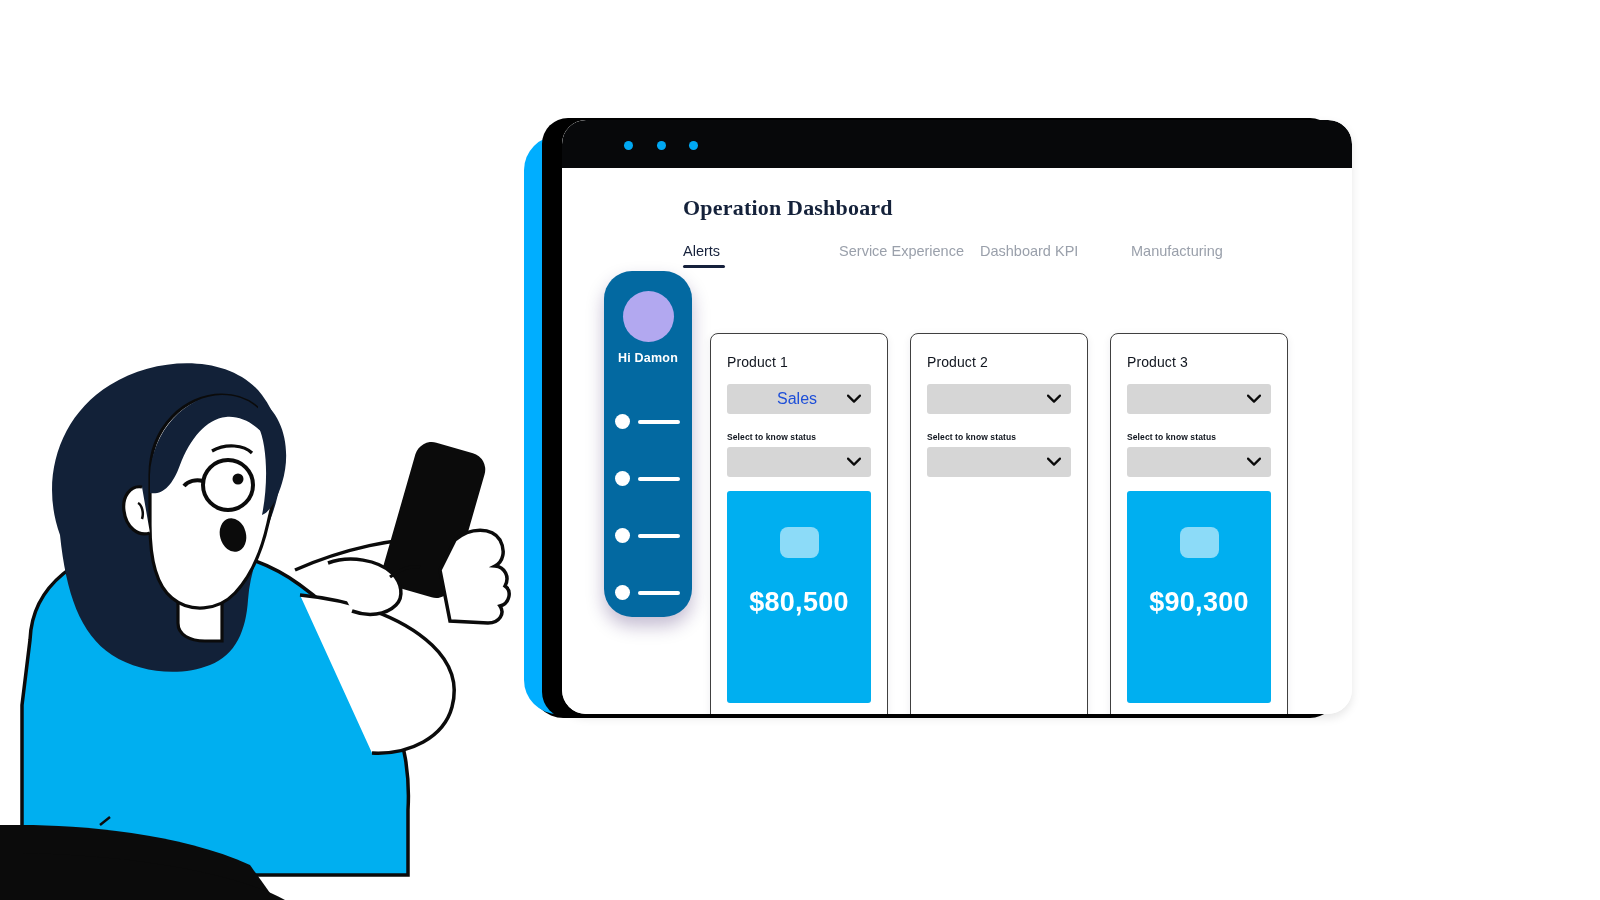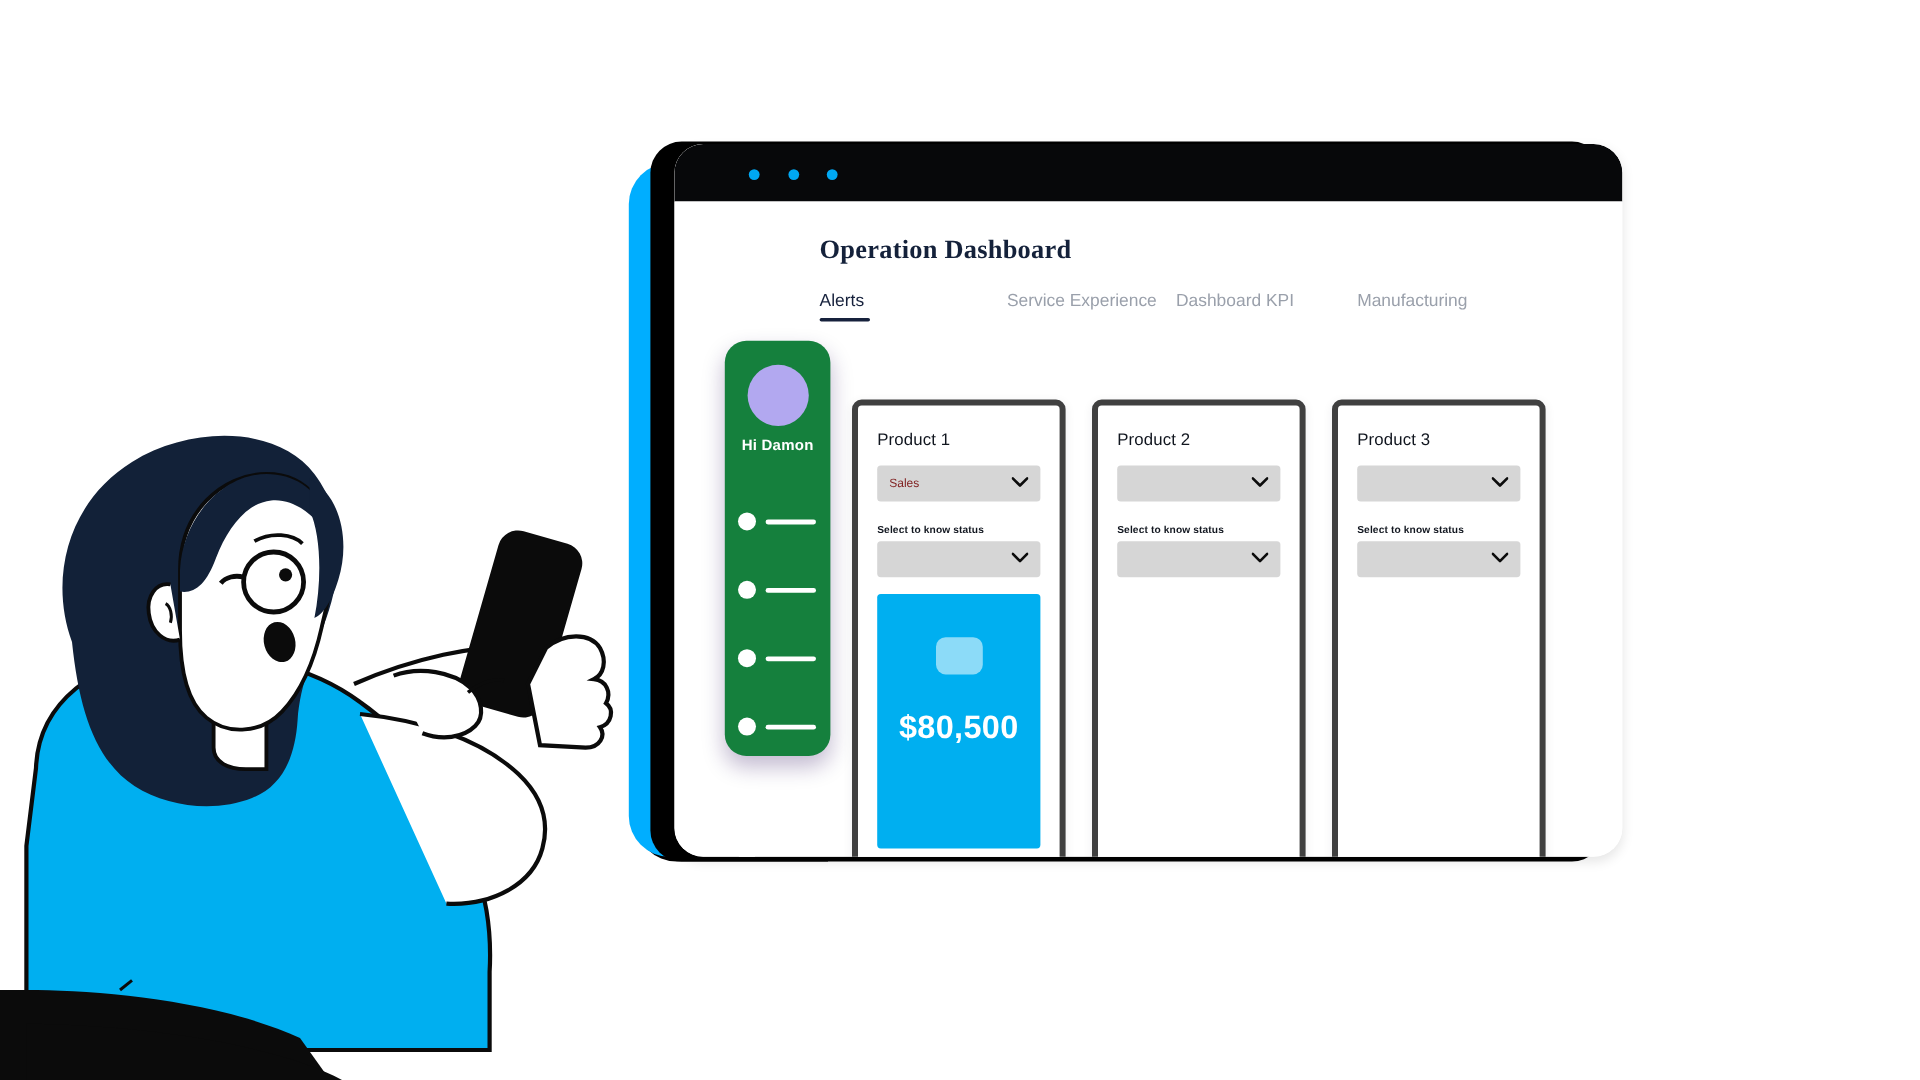--- a/index.html
+++ b/index.html
@@ -60,22 +60,22 @@
   .tab.t1 { width:175px;text-align:right; }
   .tab.t2 { width:135px; }
   .tab.active { color:#16213C; font-weight:400; }
   .tab.active:after {
     content:""; position:absolute; left:0; bottom:0; width:42px; height:3px;
     background:#16213C; border-radius:2px;
   }
 
   
   .sidebar {
-    position:absolute; left:42px; top:116px; width:88px; height:346px;
-    background:#15803d; border-radius:18px;
+    position:absolute; left:42px; top:103px; width:88px; height:346px;
+    background:#0369a1; border-radius:28px;
     box-shadow: 0 9px 18px rgba(40,10,90,.28);
   }
   .avatar {
     position:absolute; left:19px; top:20px; width:51px; height:51px;
     border-radius:50%; background:#B2A8F0;
   }
   .greeting {
     position:absolute; left:0; top:80px; width:88px; text-align:center;
     color:#fff; font-size:12.5px; font-weight:700; letter-spacing:.2px;
   }
@@ -84,30 +84,30 @@
   .nav-dot { width:15px; height:15px; border-radius:50%; background:#fff; flex:0 0 auto; }
   .nav-bar { width:42px; height:4px; border-radius:3px; background:#fff; }
   .nav-item.n0 { top:143px; } .nav-item.n1 { top:200px; }
   .nav-item.n2 { top:257px; } .nav-item.n3 { top:314px; }
   .nav-item.n4 { top:419px; }
 
   
   .cards { position:absolute; left:148px; top:165px; display:flex; gap:22px; }
   .card {
     width:178px; height:396px; background:#fff;
-    border:5px solid #404040; border-radius:8px;
+    border:1px solid #404040; border-radius:8px;
     box-shadow: 0 2px 9px rgba(24,30,60,.07);
     padding:20px 16px 0 16px; position:relative;
   }
   .card-title { font-size:14px; color:#11161F; font-weight:400; letter-spacing:.1px; }
   .select {
     margin-top:14px; height:30px; background:#D6D6D6; border-radius:3px;
     display:flex; align-items:center; padding:0 10px; cursor:pointer; position:relative;
   }
-  .select-value { font-size:10px; color:#7f1d1d; }
+  .select-value { font-size:16px; color:#1d4ed8;margin-left:40px; }
   .chev { position:absolute; right:10px; top:50%; transform:translateY(-55%); }
   .hint { margin-top:18px; font-size:8.5px; color:#11161F; font-weight:700; letter-spacing:.1px; }
   .select.second { margin-top:5px; }
   .metric {
     margin-top:14px; height:212px; background:#00AFF0; border-radius:3px;
     display:flex; flex-direction:column; align-items:center;
     position:relative;
   }
   .metric-icon {
     width:39px; height:31px; border-radius:8px;
@@ -293,20 +293,24 @@
               </div>
               <div class="hint">Select to know status</div>
               <div class="select second">
                 <span class="select-value"></span>
                 <span class="chev">
                   <svg width="14" height="9" viewBox="0 0 14 9">
                       <path d="M1 1.5 L7 7.5 L13 1.5" fill="none" stroke="#0B0B0B" stroke-width="2.2" stroke-linecap="round" stroke-linejoin="round"></path>
                     </svg>
                 </span>
               </div>
+              <div class="metric">
+                <div class="metric-icon"></div>
+                <div class="metric-value">$90,300</div>
+              </div>
             </div>
 
           </div>
 
         </div>
       </div>
     </div>
   </div>
 </div>
 

